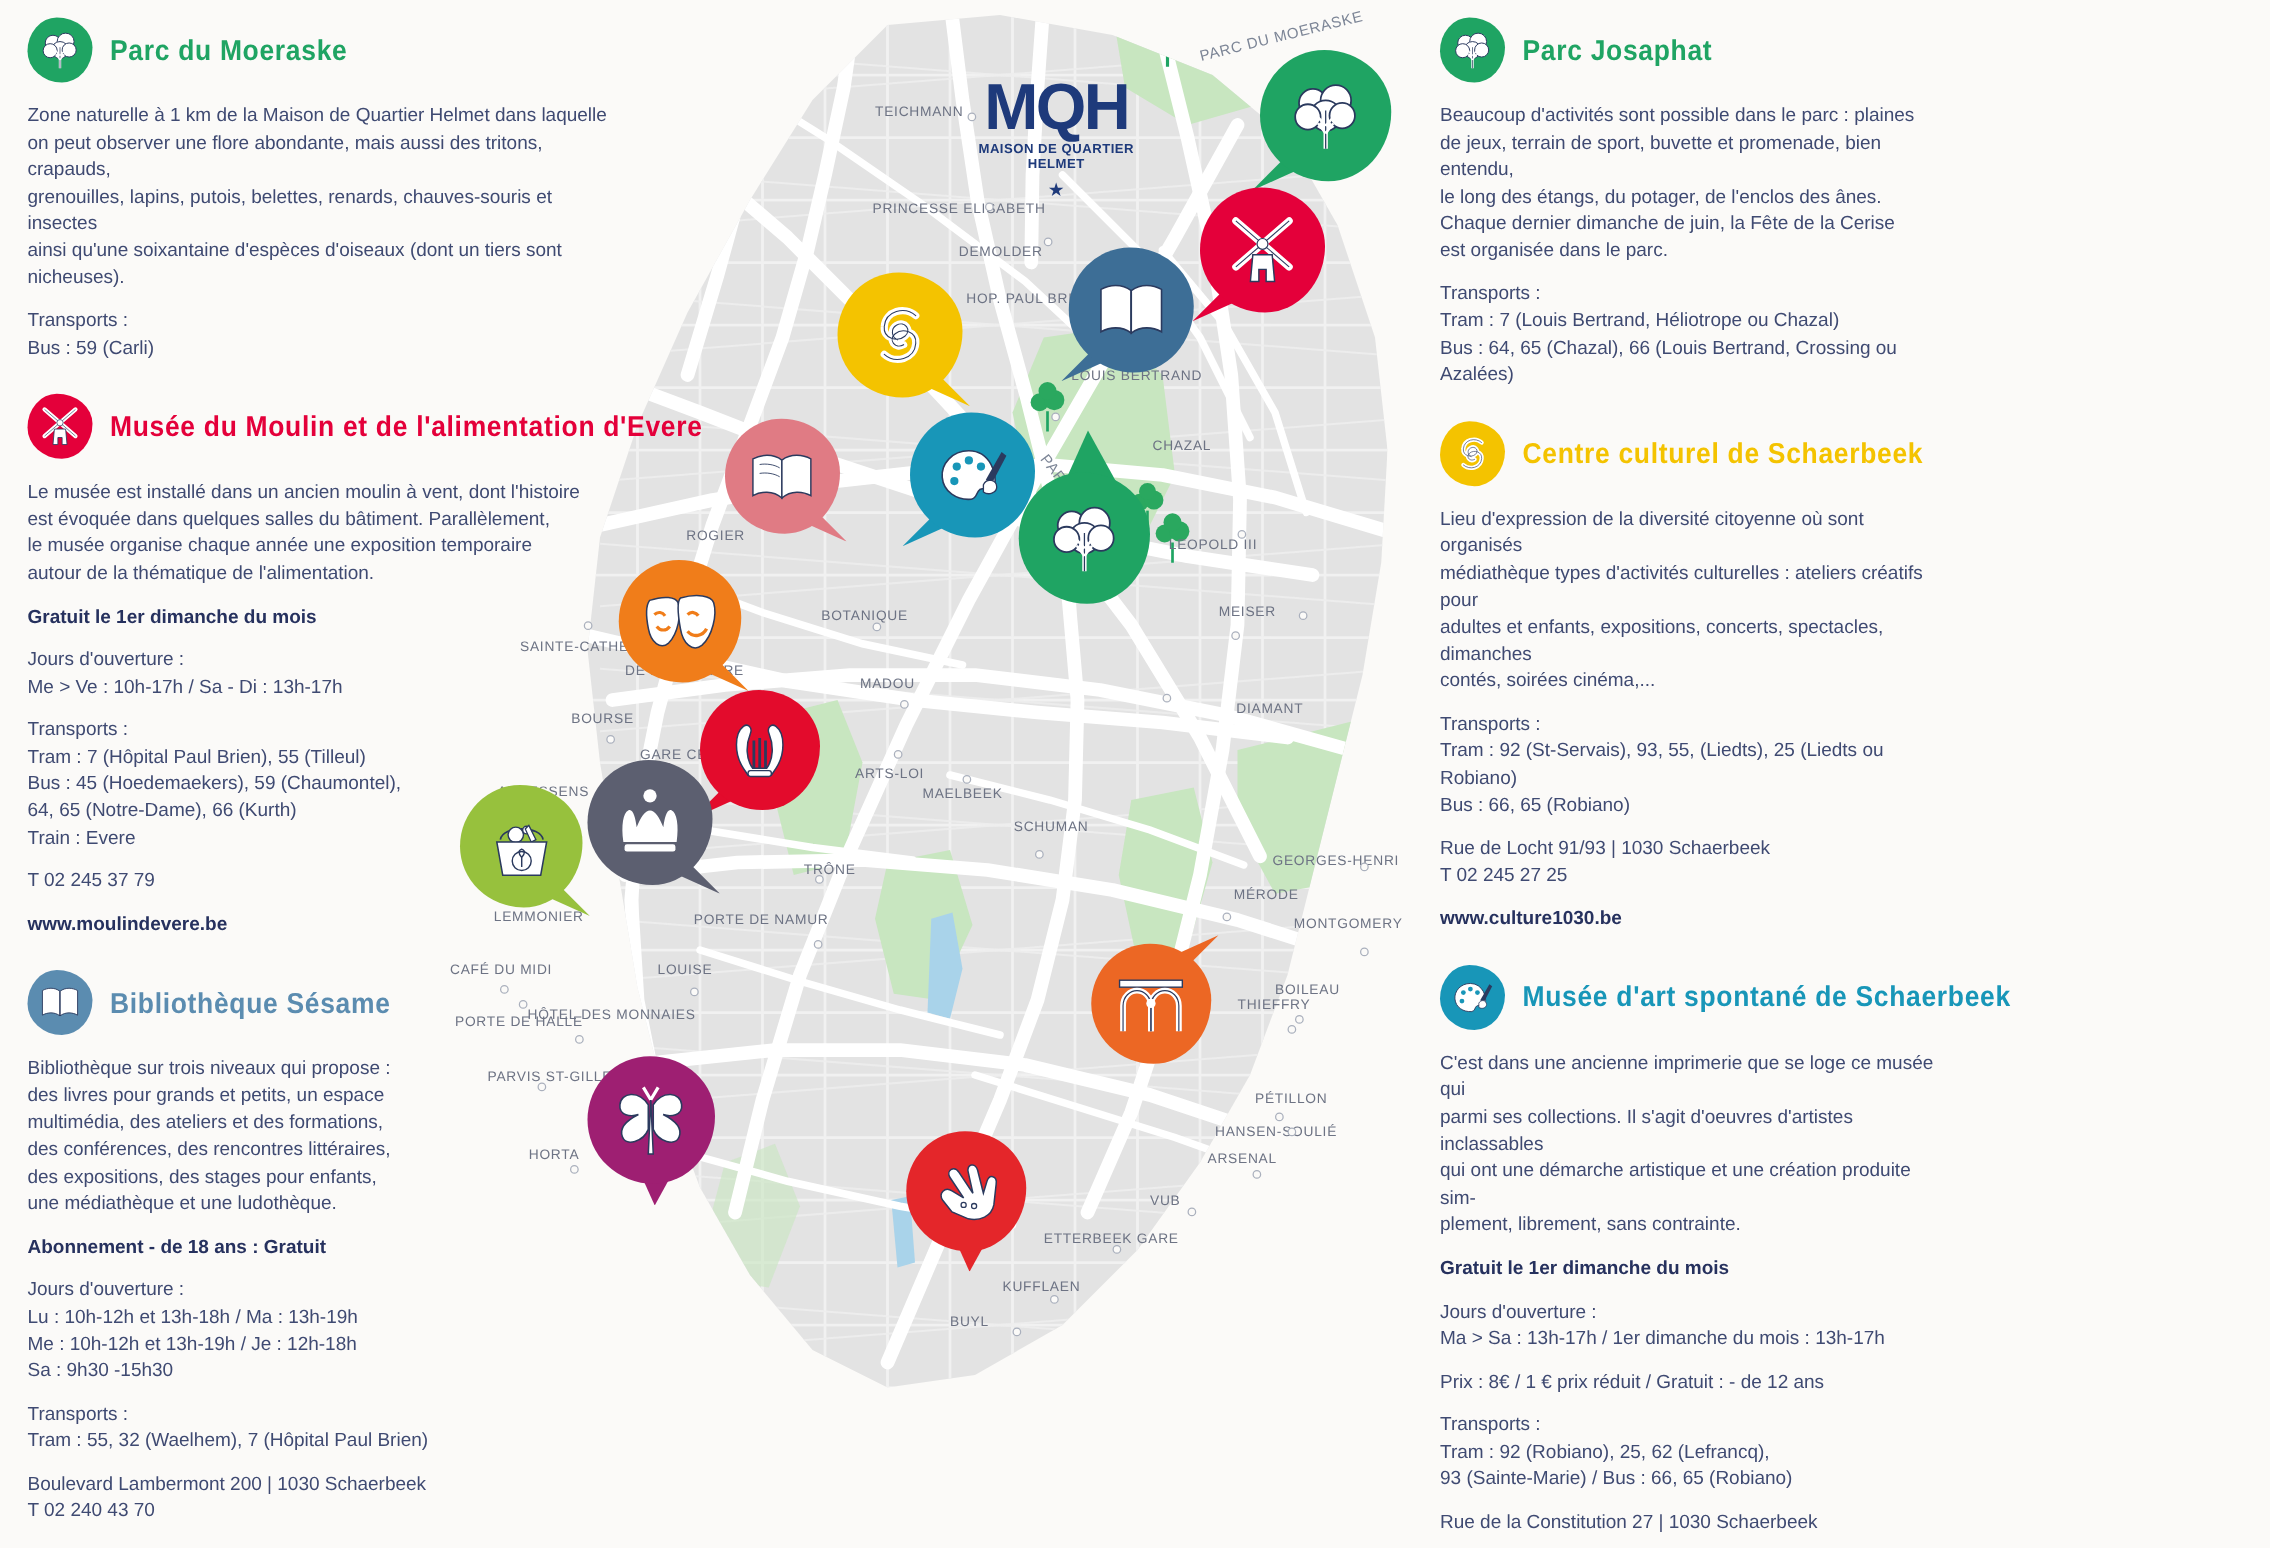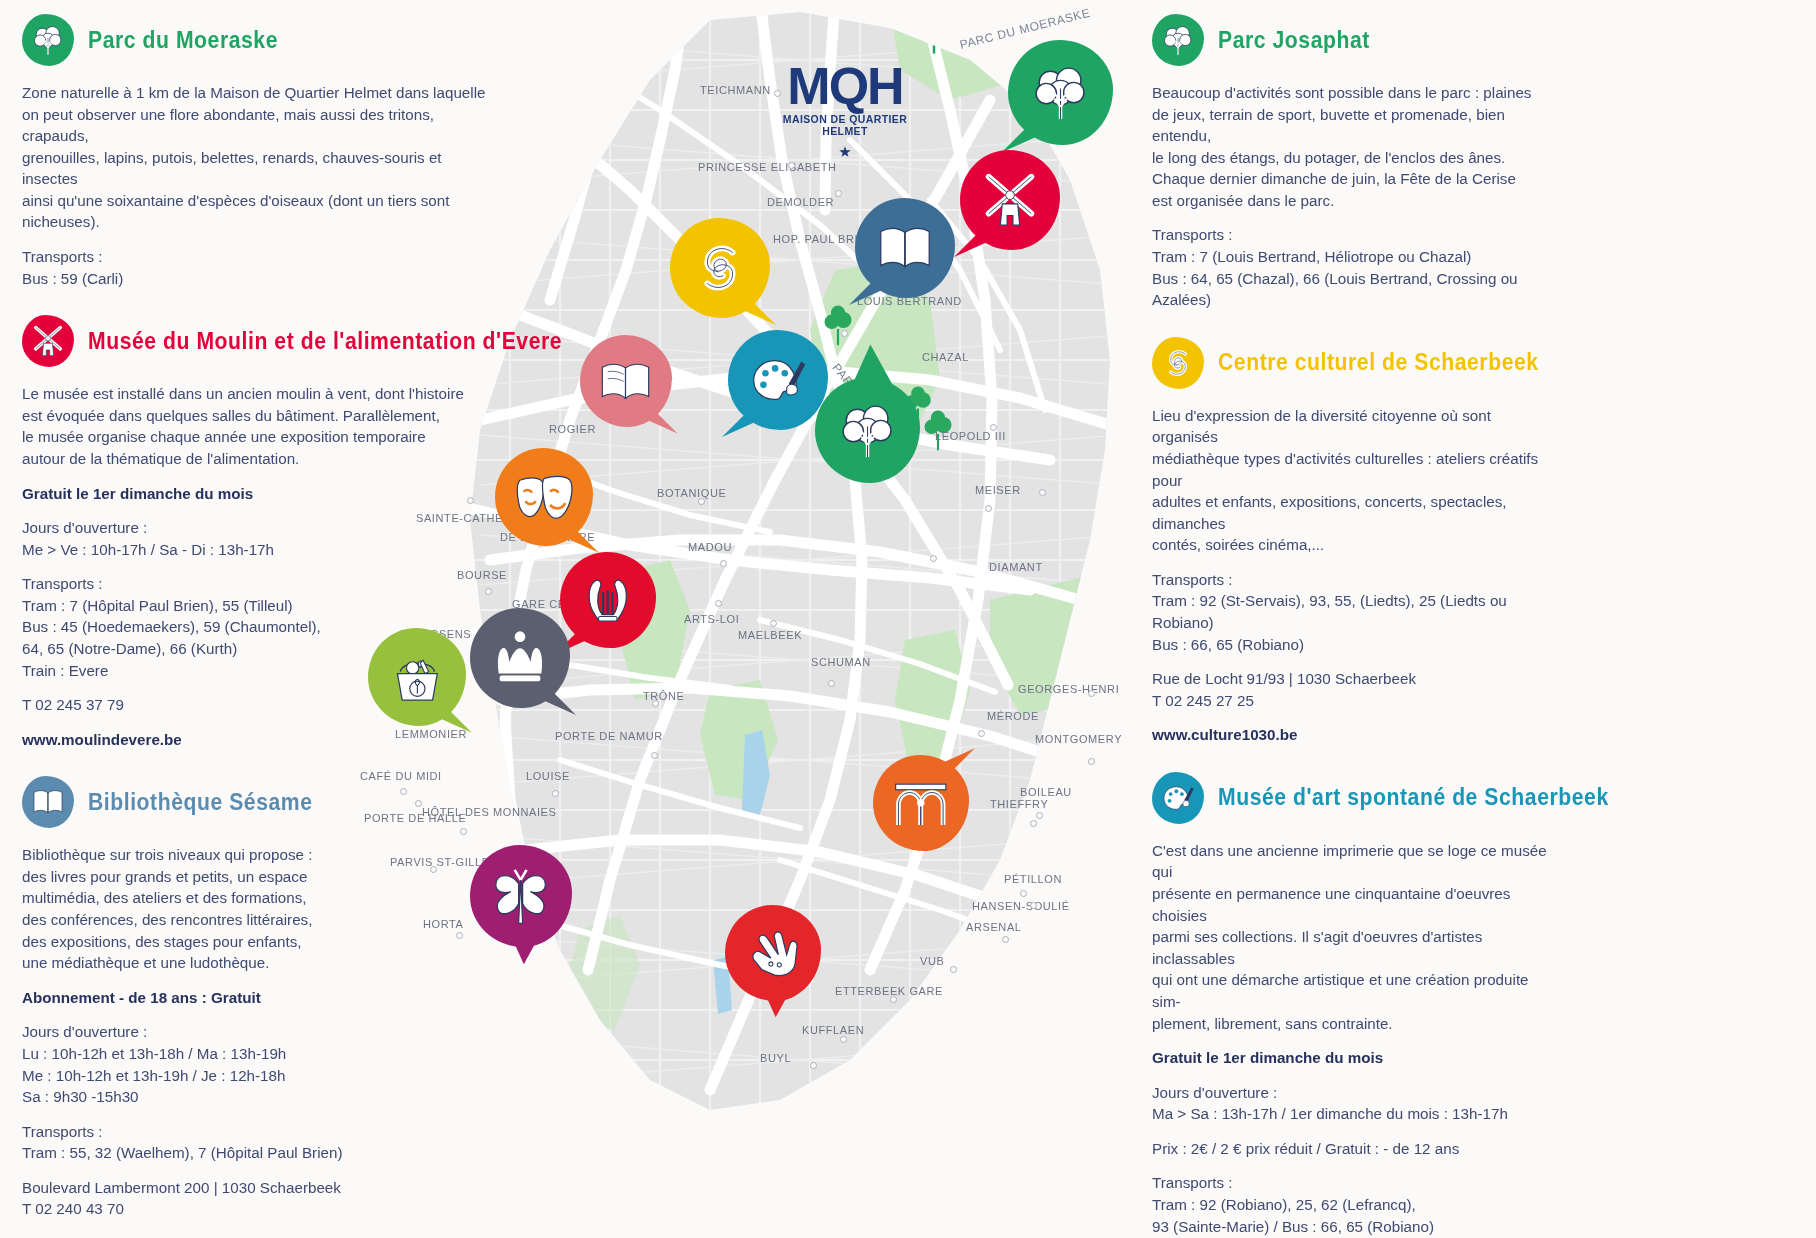--- a/index.html
+++ b/index.html
@@ -734,34 +734,33 @@
      <circle cx="39" cy="25" r="3.4" fill="#1896b8"></circle>
               <circle cx="17" cy="37" r="3.4" fill="#1896b8"></circle>
      <path d="M43 36 L56 13 L60 16 L48 39 Z" fill="#2b3a5e"></path>
      <path d="M41 40 C44 34 52 36 52 42 C52 47 45 49 41 46 Z" fill="#fff" stroke="#2b3a5e" stroke-width="1.1"></path>
             </svg>
           </div>
           <div class="sec-title" style="color: rgb(24, 150, 184);">Musée d'art spontané de Schaerbeek</div>
         </div>
         <div class="body-text">
           <span class="ln">C'est dans une ancienne imprimerie que se loge ce musée qui</span>
-          <span class="ln">présente en permanence une cinquantaine d'oeuvres choisies</span>
           <span class="ln">parmi ses collections. Il s'agit d'oeuvres d'artistes inclassables</span>
           <span class="ln">qui ont une démarche artistique et une création produite sim-</span>
           <span class="ln">plement, librement, sans contrainte.</span>
         </div>
         <div class="body-text bold">
           <span class="ln">Gratuit le 1er dimanche du mois</span>
         </div>
         <div class="body-text">
           <span class="ln">Jours d'ouverture :</span>
           <span class="ln">Ma &gt; Sa : 13h-17h / 1er dimanche du mois : 13h-17h</span>
         </div>
         <div class="body-text">
-          <span class="ln">Prix : 2€ / 2 € prix réduit / Gratuit : - de 12 ans</span>
+          <span class="ln">Prix : 8€ / 1 € prix réduit / Gratuit : - de 12 ans</span>
         </div>
         <div class="body-text">
           <span class="ln">Transports :</span>
           <span class="ln">Tram : 92 (Robiano), 25, 62 (Lefrancq),</span>
           <span class="ln">93 (Sainte-Marie) / Bus : 66, 65 (Robiano)</span>
         </div>
         <div class="body-text">
           <span class="ln">Rue de la Constitution 27 | 1030 Schaerbeek</span>
         </div>
       </div>

